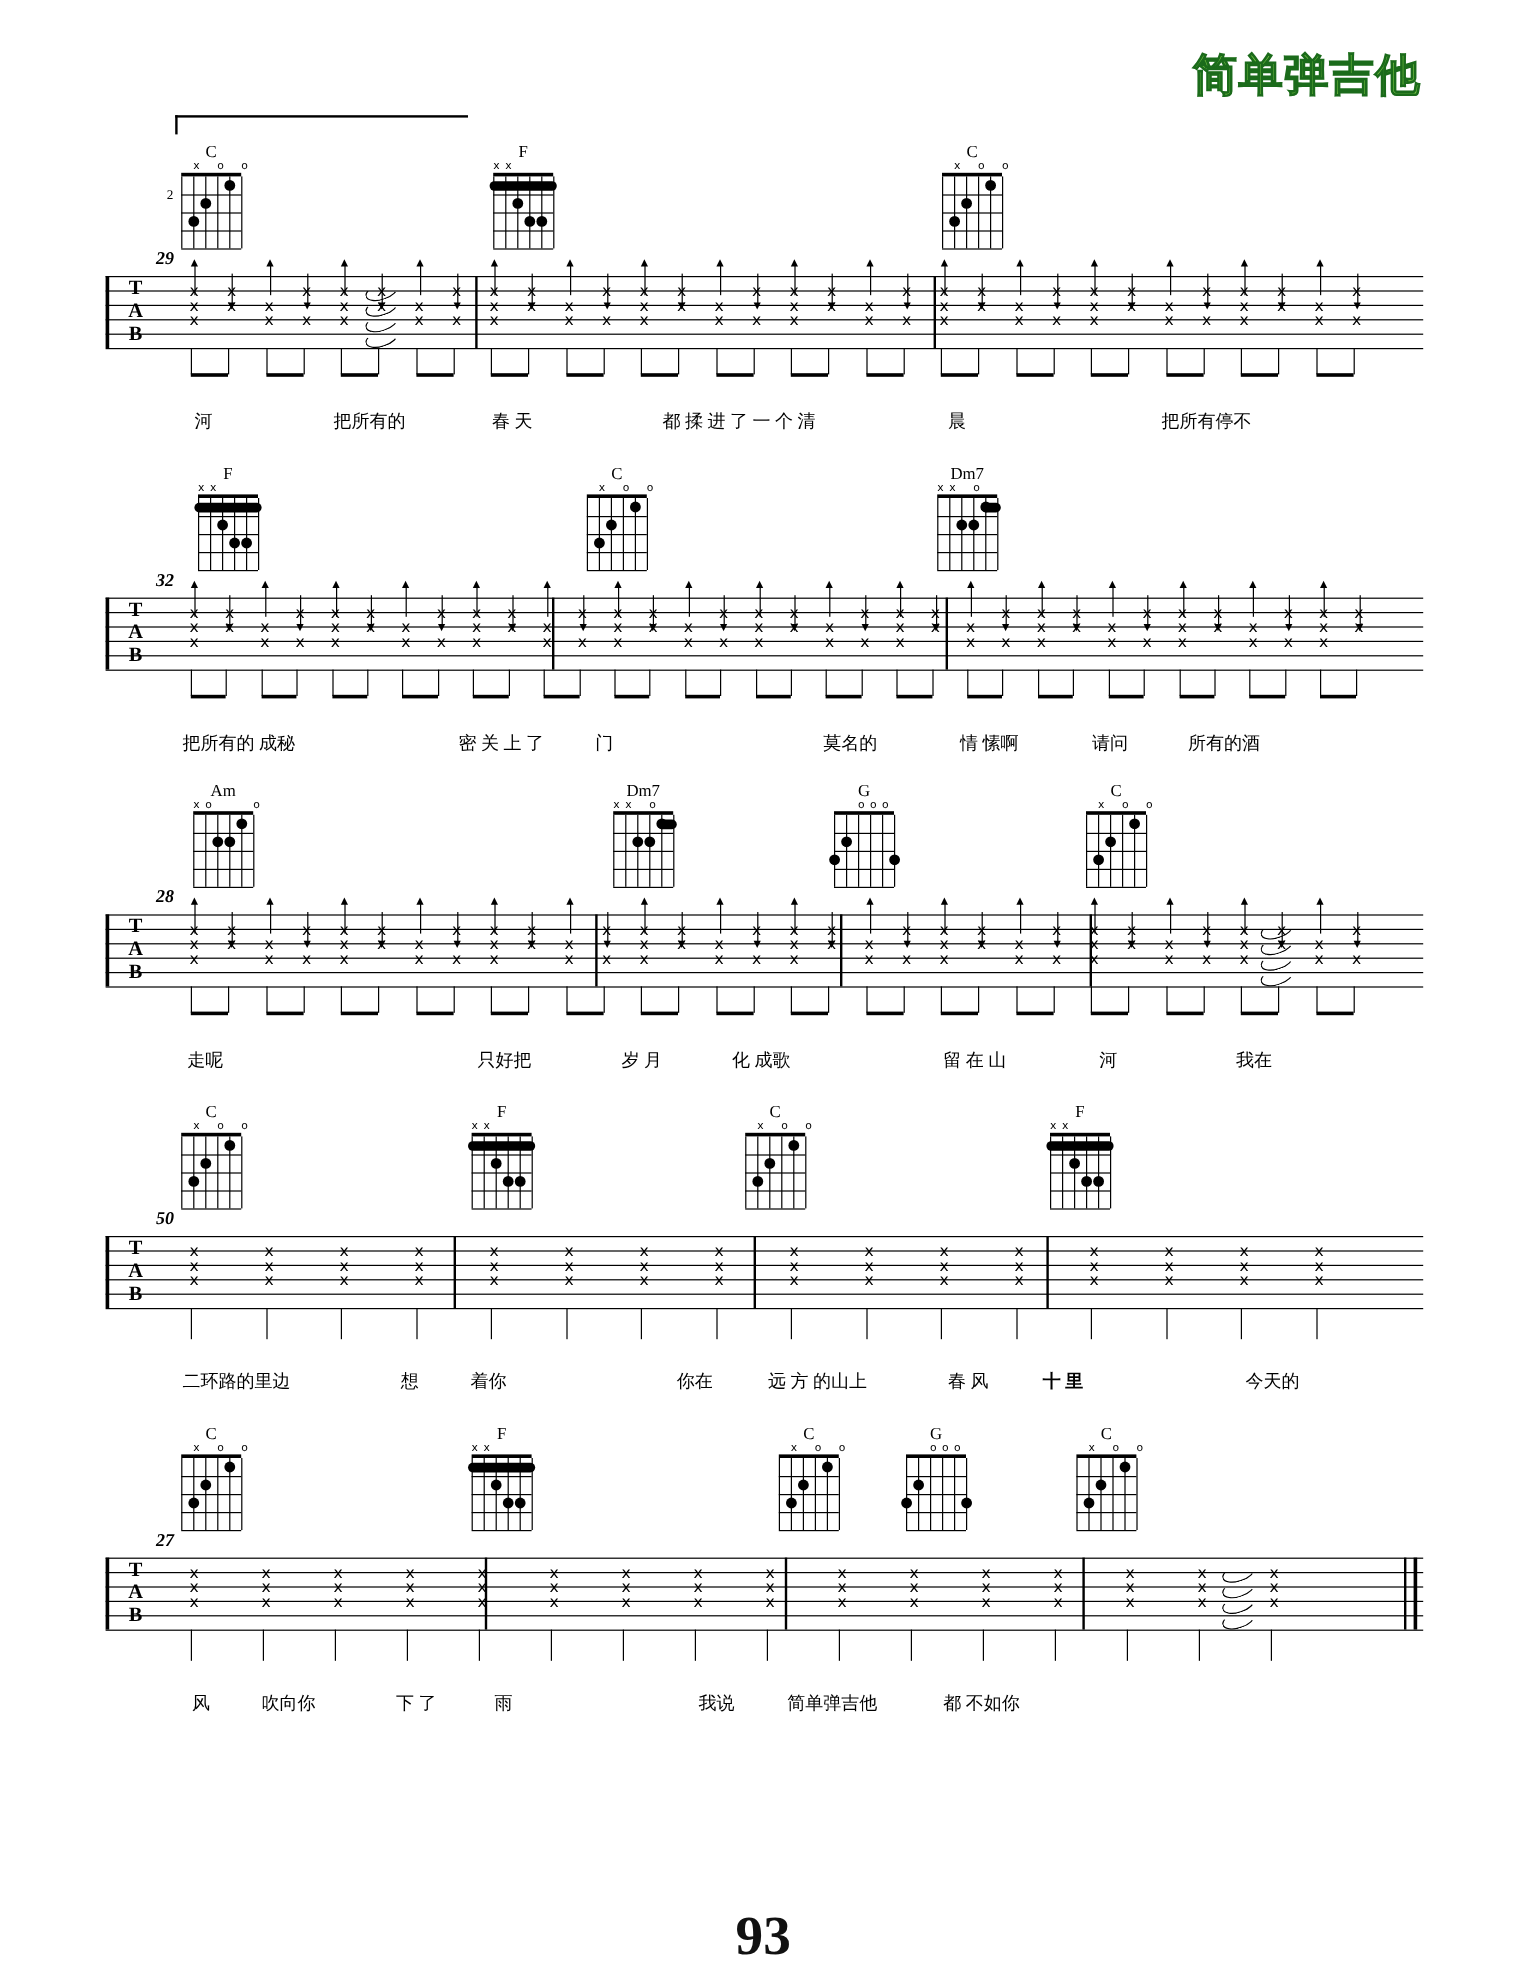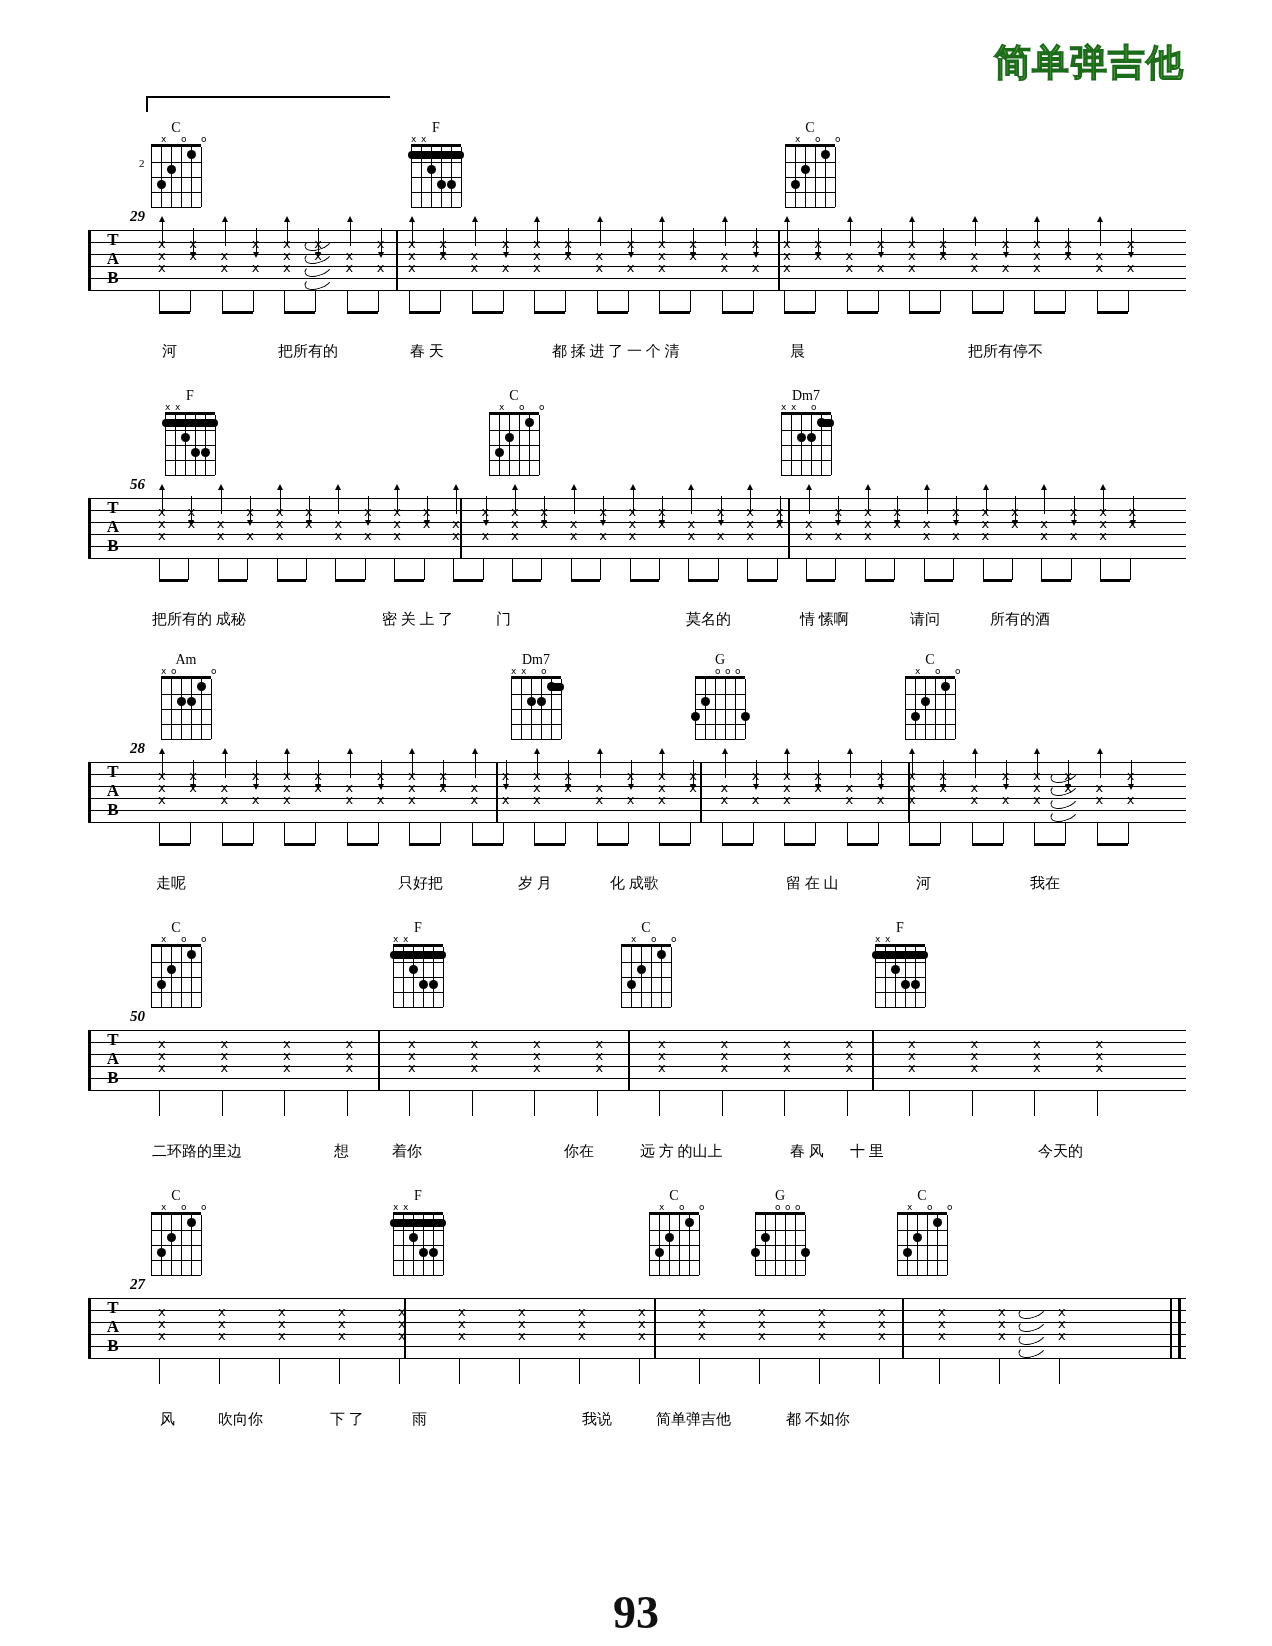--- a/index.html
+++ b/index.html
@@ -399,21 +399,21 @@
           <div class="line" style="top: 54px;"></div>
           <div class="line" style="top: 66px;"></div>
           <div class="bar-end" style="left: 0px; top: 6px; height: 60px; width: 3px;"></div>
           <div class="tabword" style="top: 6px;">
             <div style="height: 19px; line-height: 19px;">T</div>
             <div style="height: 19px; line-height: 19px;">A</div>
             <div style="height: 19px; line-height: 19px;">B</div>
           </div>
           <div class="bar-end" style="left: 372px; top: 6px; height: 60px;"></div>
           <div class="bar-end" style="left: 700px; top: 6px; height: 60px;"></div>
-          <div class="measnum" style="left: 42px; top: -16px;">56</div>
+          <div class="measnum" style="left: 42px; top: -16px;">32</div>
           <div class="xg" style="left: 70px; top: 13px;">x</div>
           <div class="xg" style="left: 70px; top: 25px;">x</div>
           <div class="xg" style="left: 70px; top: 37px;">x</div>
           <div class="xg" style="left: 99.4118px; top: 13px;">x</div>
           <div class="xg" style="left: 99.4118px; top: 25px;">x</div>
           <div class="xg" style="left: 128.824px; top: 25px;">x</div>
           <div class="xg" style="left: 128.824px; top: 37px;">x</div>
           <div class="xg" style="left: 158.235px; top: 13px;">x</div>
           <div class="xg" style="left: 158.235px; top: 37px;">x</div>
           <div class="xg" style="left: 187.647px; top: 13px;">x</div>
@@ -1035,21 +1035,21 @@
           <div class="stem" style="left: 946px; top: 66px; height: 26px;"></div>
           <div class="stem" style="left: 1008.5px; top: 66px; height: 26px;"></div>
         </div>
         <div class="lyrics" style="top: 222px;">
           <span style="left: 152px;">二环路的里边</span>
           <span style="left: 334px;">想</span>
           <span style="left: 392px;">着你</span>
           <span style="left: 564px;">你在</span>
           <span style="left: 640px;">远 方 的山上</span>
           <span style="left: 790px;">春 风</span>
-          <span style="left: 850px;">十 里</span>
+          <span style="left: 869px; font-weight: bold;">十 里</span>
           <span style="left: 1038px;">今天的</span>
         </div>
       </div>
       <div class="system" style="top: 1188px;">
         <div class="chord" style="left: 148px; top: 0px;">
           <div class="cname">C</div>
           <div class="marks">
             <span style="left: 13px; top: 0px;">x</span>
             <span style="left: 33px; top: 0px;">o</span>
             <span style="left: 53px; top: 0px;">o</span>

